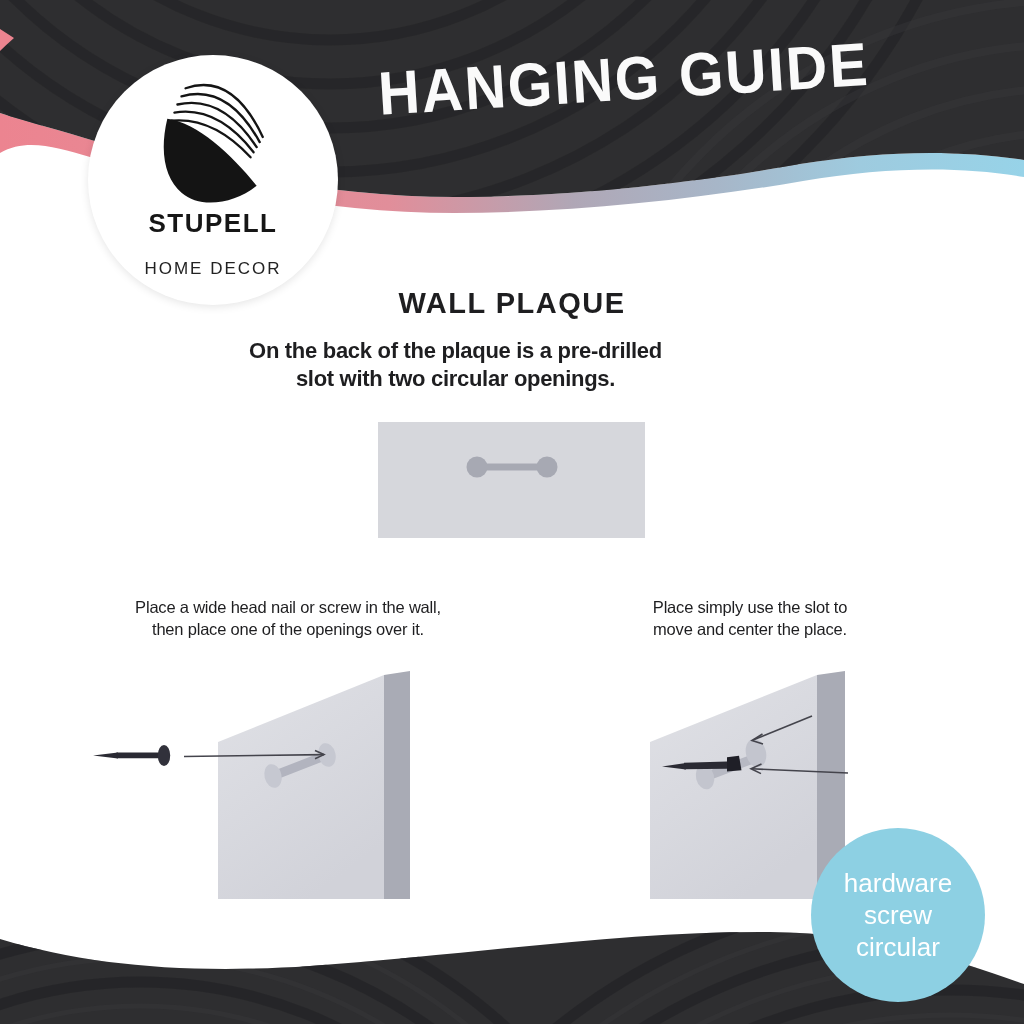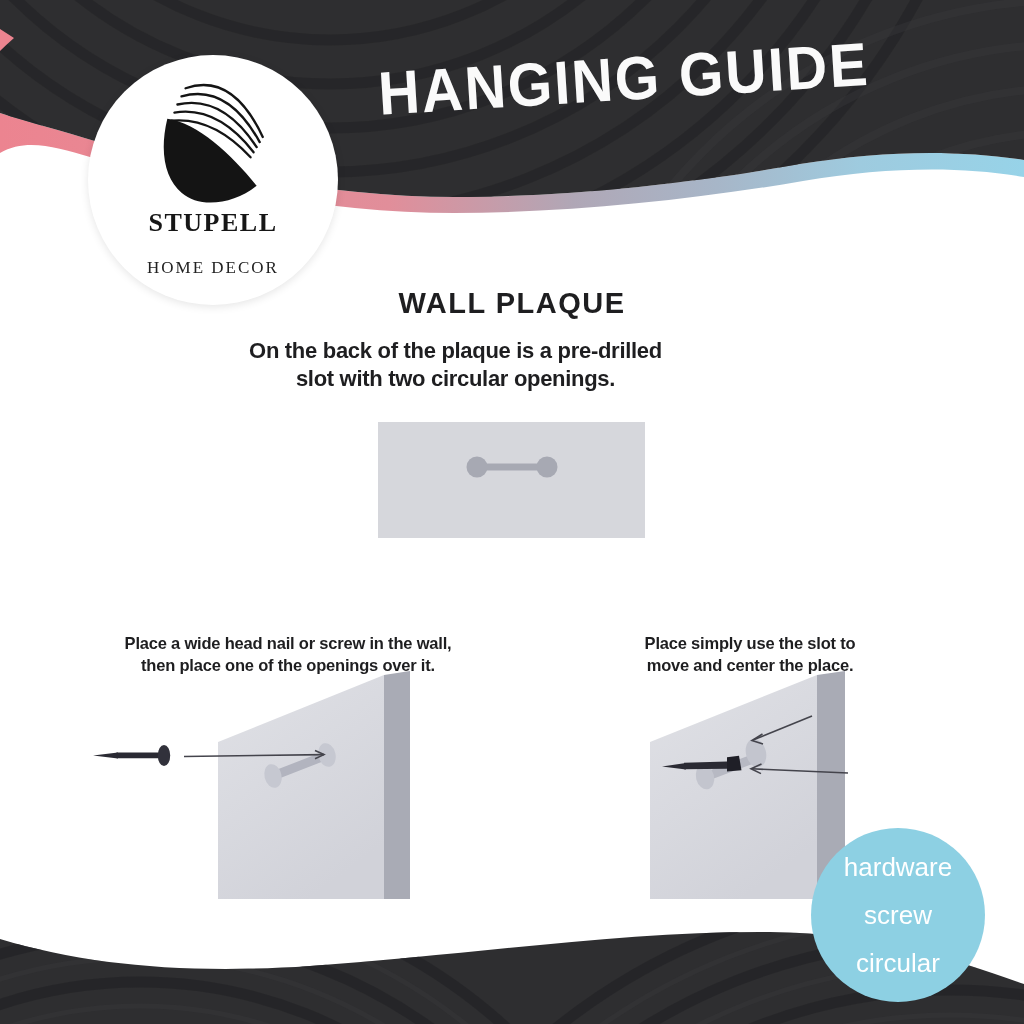--- a/index.html
+++ b/index.html
@@ -15,47 +15,47 @@
   .hanging-title{
     position:absolute;left:378px;top:46px;width:510px;
     font-size:57px;font-weight:600;letter-spacing:2px;color:#fafafa;
     white-space:nowrap;line-height:1.15;
     transform:rotate(-3.5deg) scaleY(1.07);transform-origin:50% 50%;
   }
   .logo-circle{
     position:absolute;left:88px;top:55px;width:250px;height:250px;
     background:#ffffff;border-radius:50%;
     box-shadow:0 2px 8px rgba(0,0,0,.10);
-    display:flex;flex-direction:column;align-items:center;font-family:Liberation Serif, serif;
+    display:flex;flex-direction:column;align-items:center;
   }
   .logo-s{margin-top:17px;}
   .brand-name{font-size:26px;font-weight:600;letter-spacing:1.5px;margin-top:4px;color:#161616;}
   .brand-tagline{font-size:17px;font-weight:400;letter-spacing:2px;margin-top:20px;color:#222;}
 
   .section-title{
     position:absolute;left:0;top:247px;width:1024px;text-align:center;
     font-size:29px;font-weight:600;letter-spacing:1.5px;margin-top:40px;
   }
   .intro-text{
     position:absolute;left:0;top:337px;width:911px;text-align:center;
     font-size:22px;line-height:28px;font-weight:600;letter-spacing:-0.3px;
   }
   .caption{
     position:absolute;top:596px;width:400px;text-align:center;
-    font-size:16.5px;line-height:22px;font-weight:700;letter-spacing:-0.2px;margin-top:36px;
+    font-size:16.5px;line-height:22px;font-weight:400;letter-spacing:-0.2px;
   }
   .caption.left{left:88px;}
   .caption.right{left:550px;}
   .caption span,.intro-text span{display:block;}
 
   .badge{
     position:absolute;left:811px;top:828px;width:174px;height:174px;
     border-radius:50%;background:#8dd0e3;z-index:5;
     display:flex;flex-direction:column;align-items:center;justify-content:center;
-    color:#ffffff;font-size:26px;line-height:32px;font-weight:500;text-align:center;gap:16px;
+    color:#ffffff;font-size:26px;line-height:32px;font-weight:500;text-align:center;
   }
 </style>
 </head>
 <body>
 
 <div class="canvas">
 
   <svg class="abs" style="left:0;top:0" width="1024" height="230" viewBox="0 0 1024 230">
     <defs>
       <linearGradient id="ribbonGrad" gradientUnits="userSpaceOnUse" x1="0" y1="0" x2="1024" y2="0">

